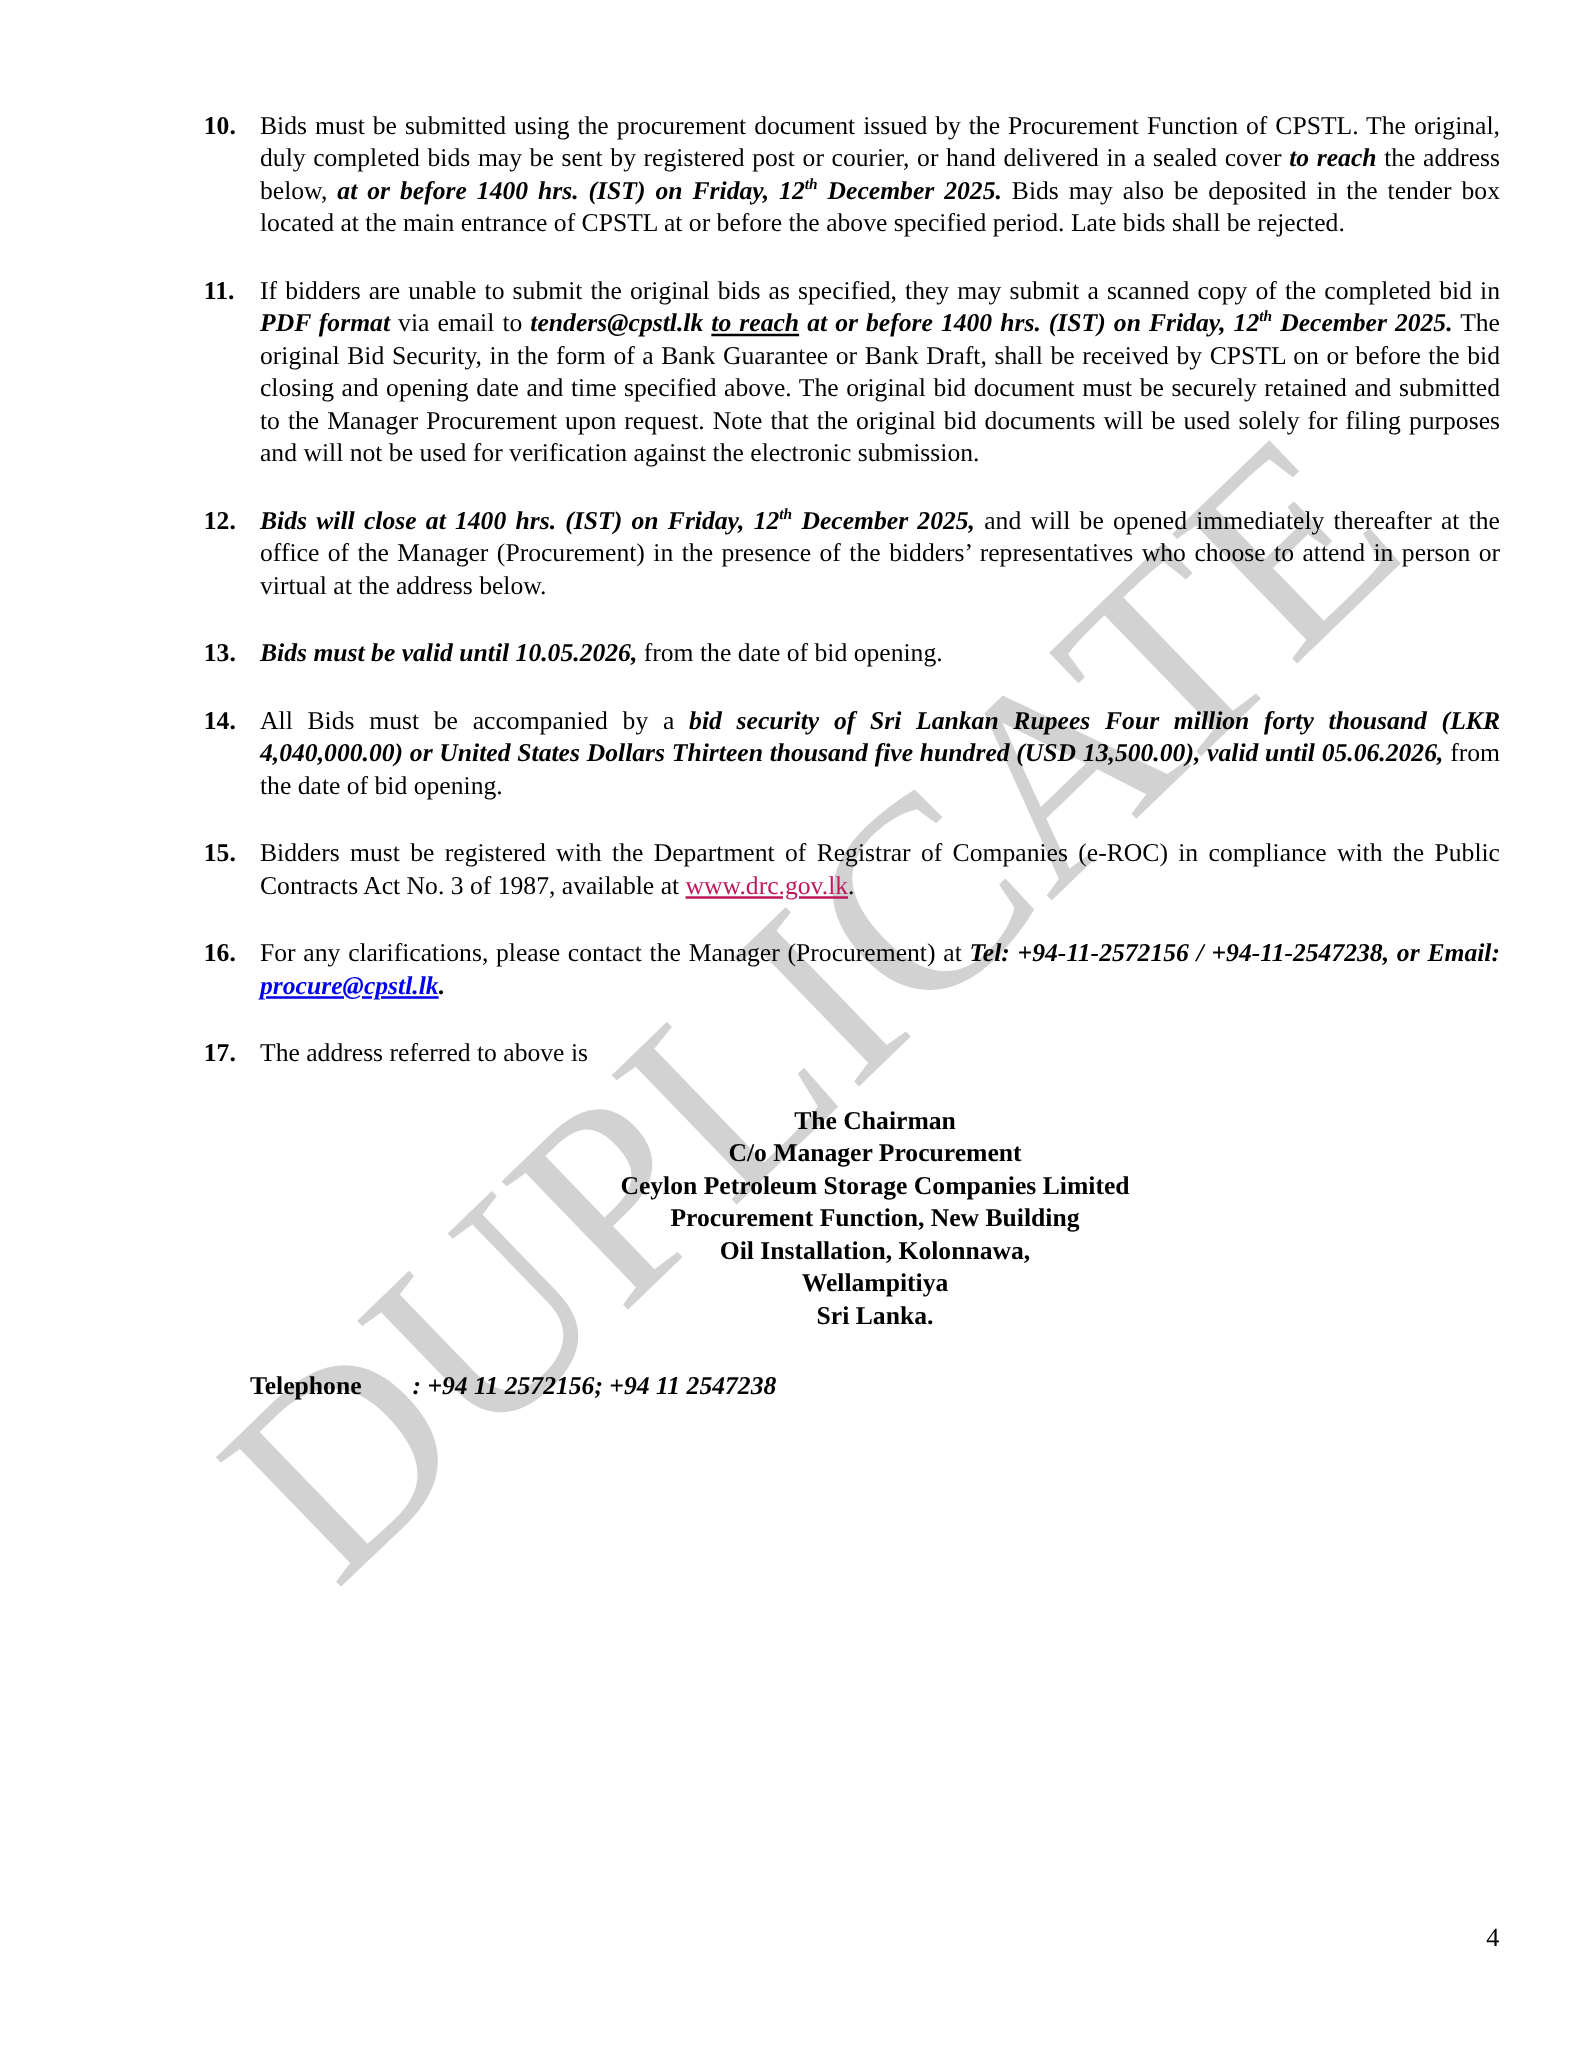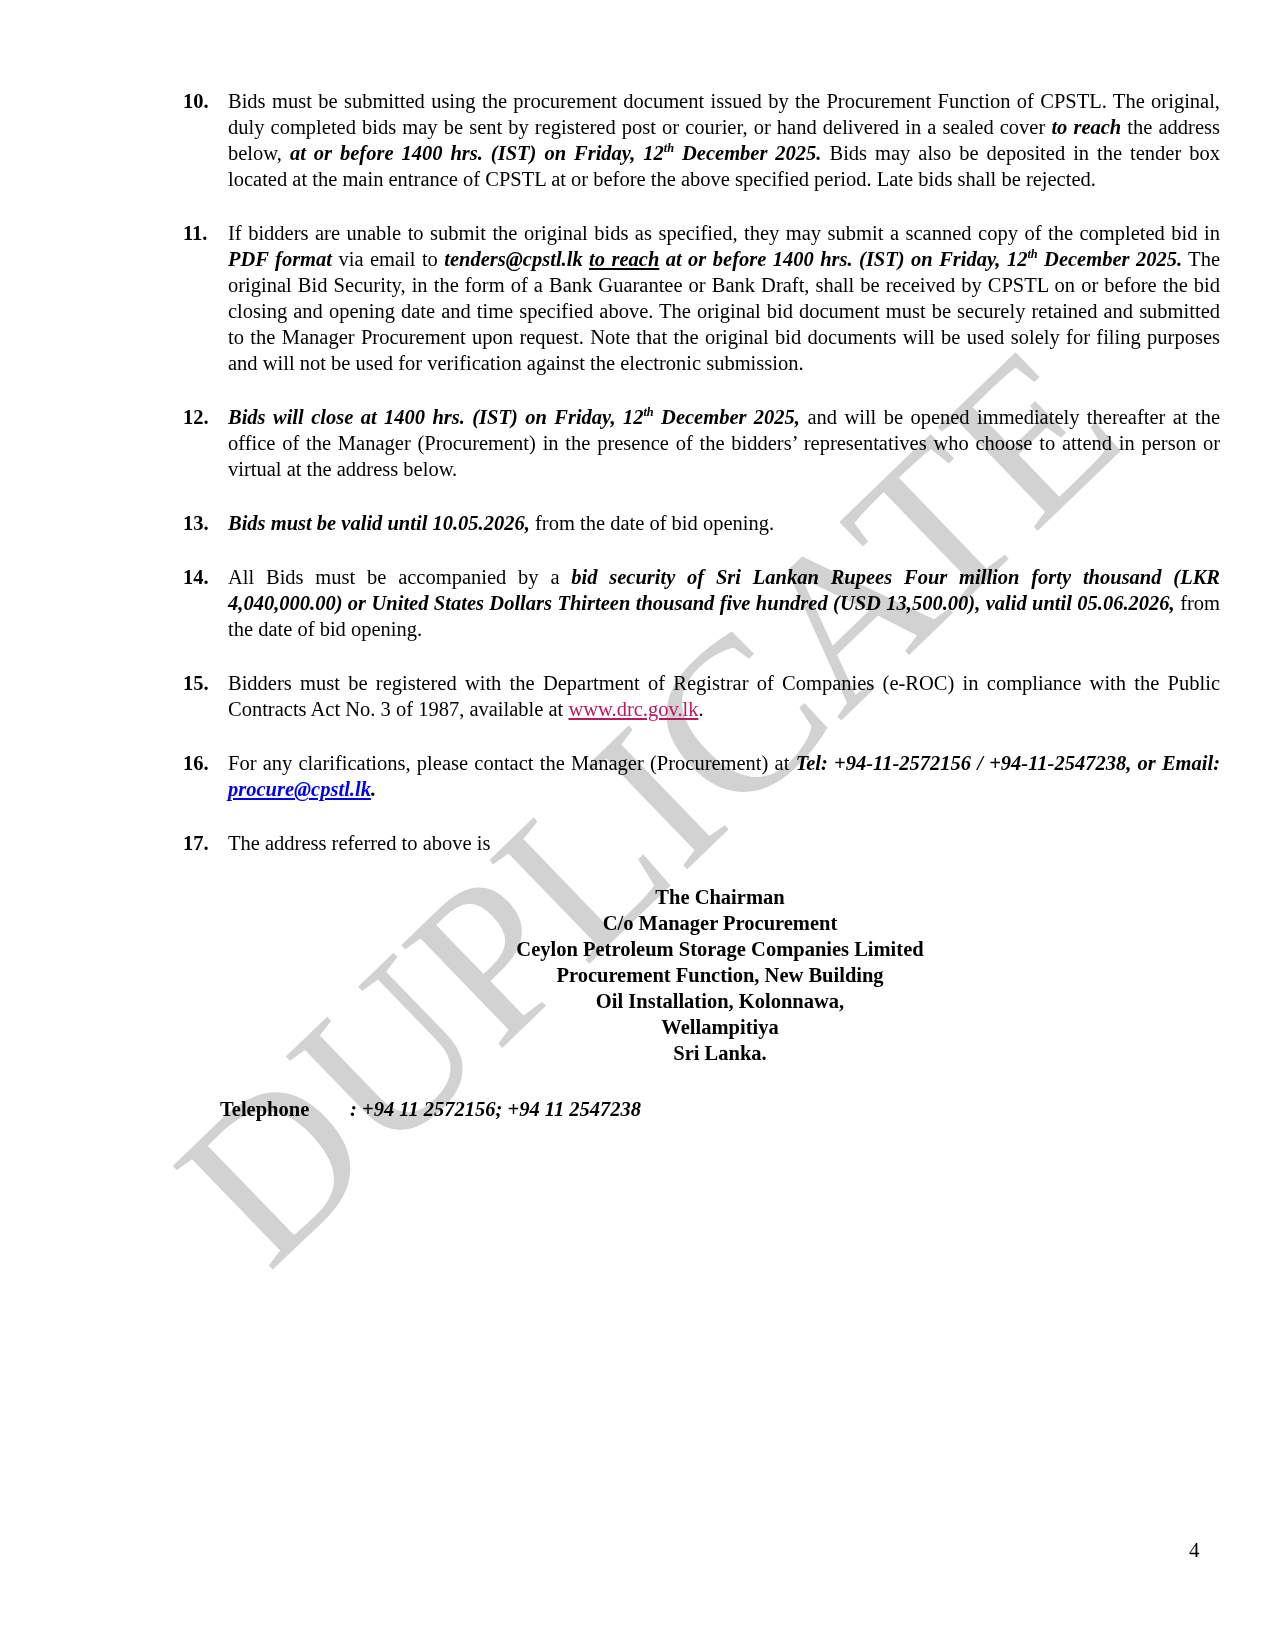--- a/index.html
+++ b/index.html
@@ -24,21 +24,20 @@
     z-index:0;
     user-select:none;
   }
   .content {
     position:absolute;
     left:163px; top:88px;
     width:1037px;
     z-index:1;
     font-size:20.5px;
     line-height:26px;
-    margin-left:20px;
   }
   .item {
     position:relative;
     padding-left:45px;
     text-align:justify;
     margin-bottom:28px;
   }
   .item > .num {
     position:absolute;
     left:0; top:0;

